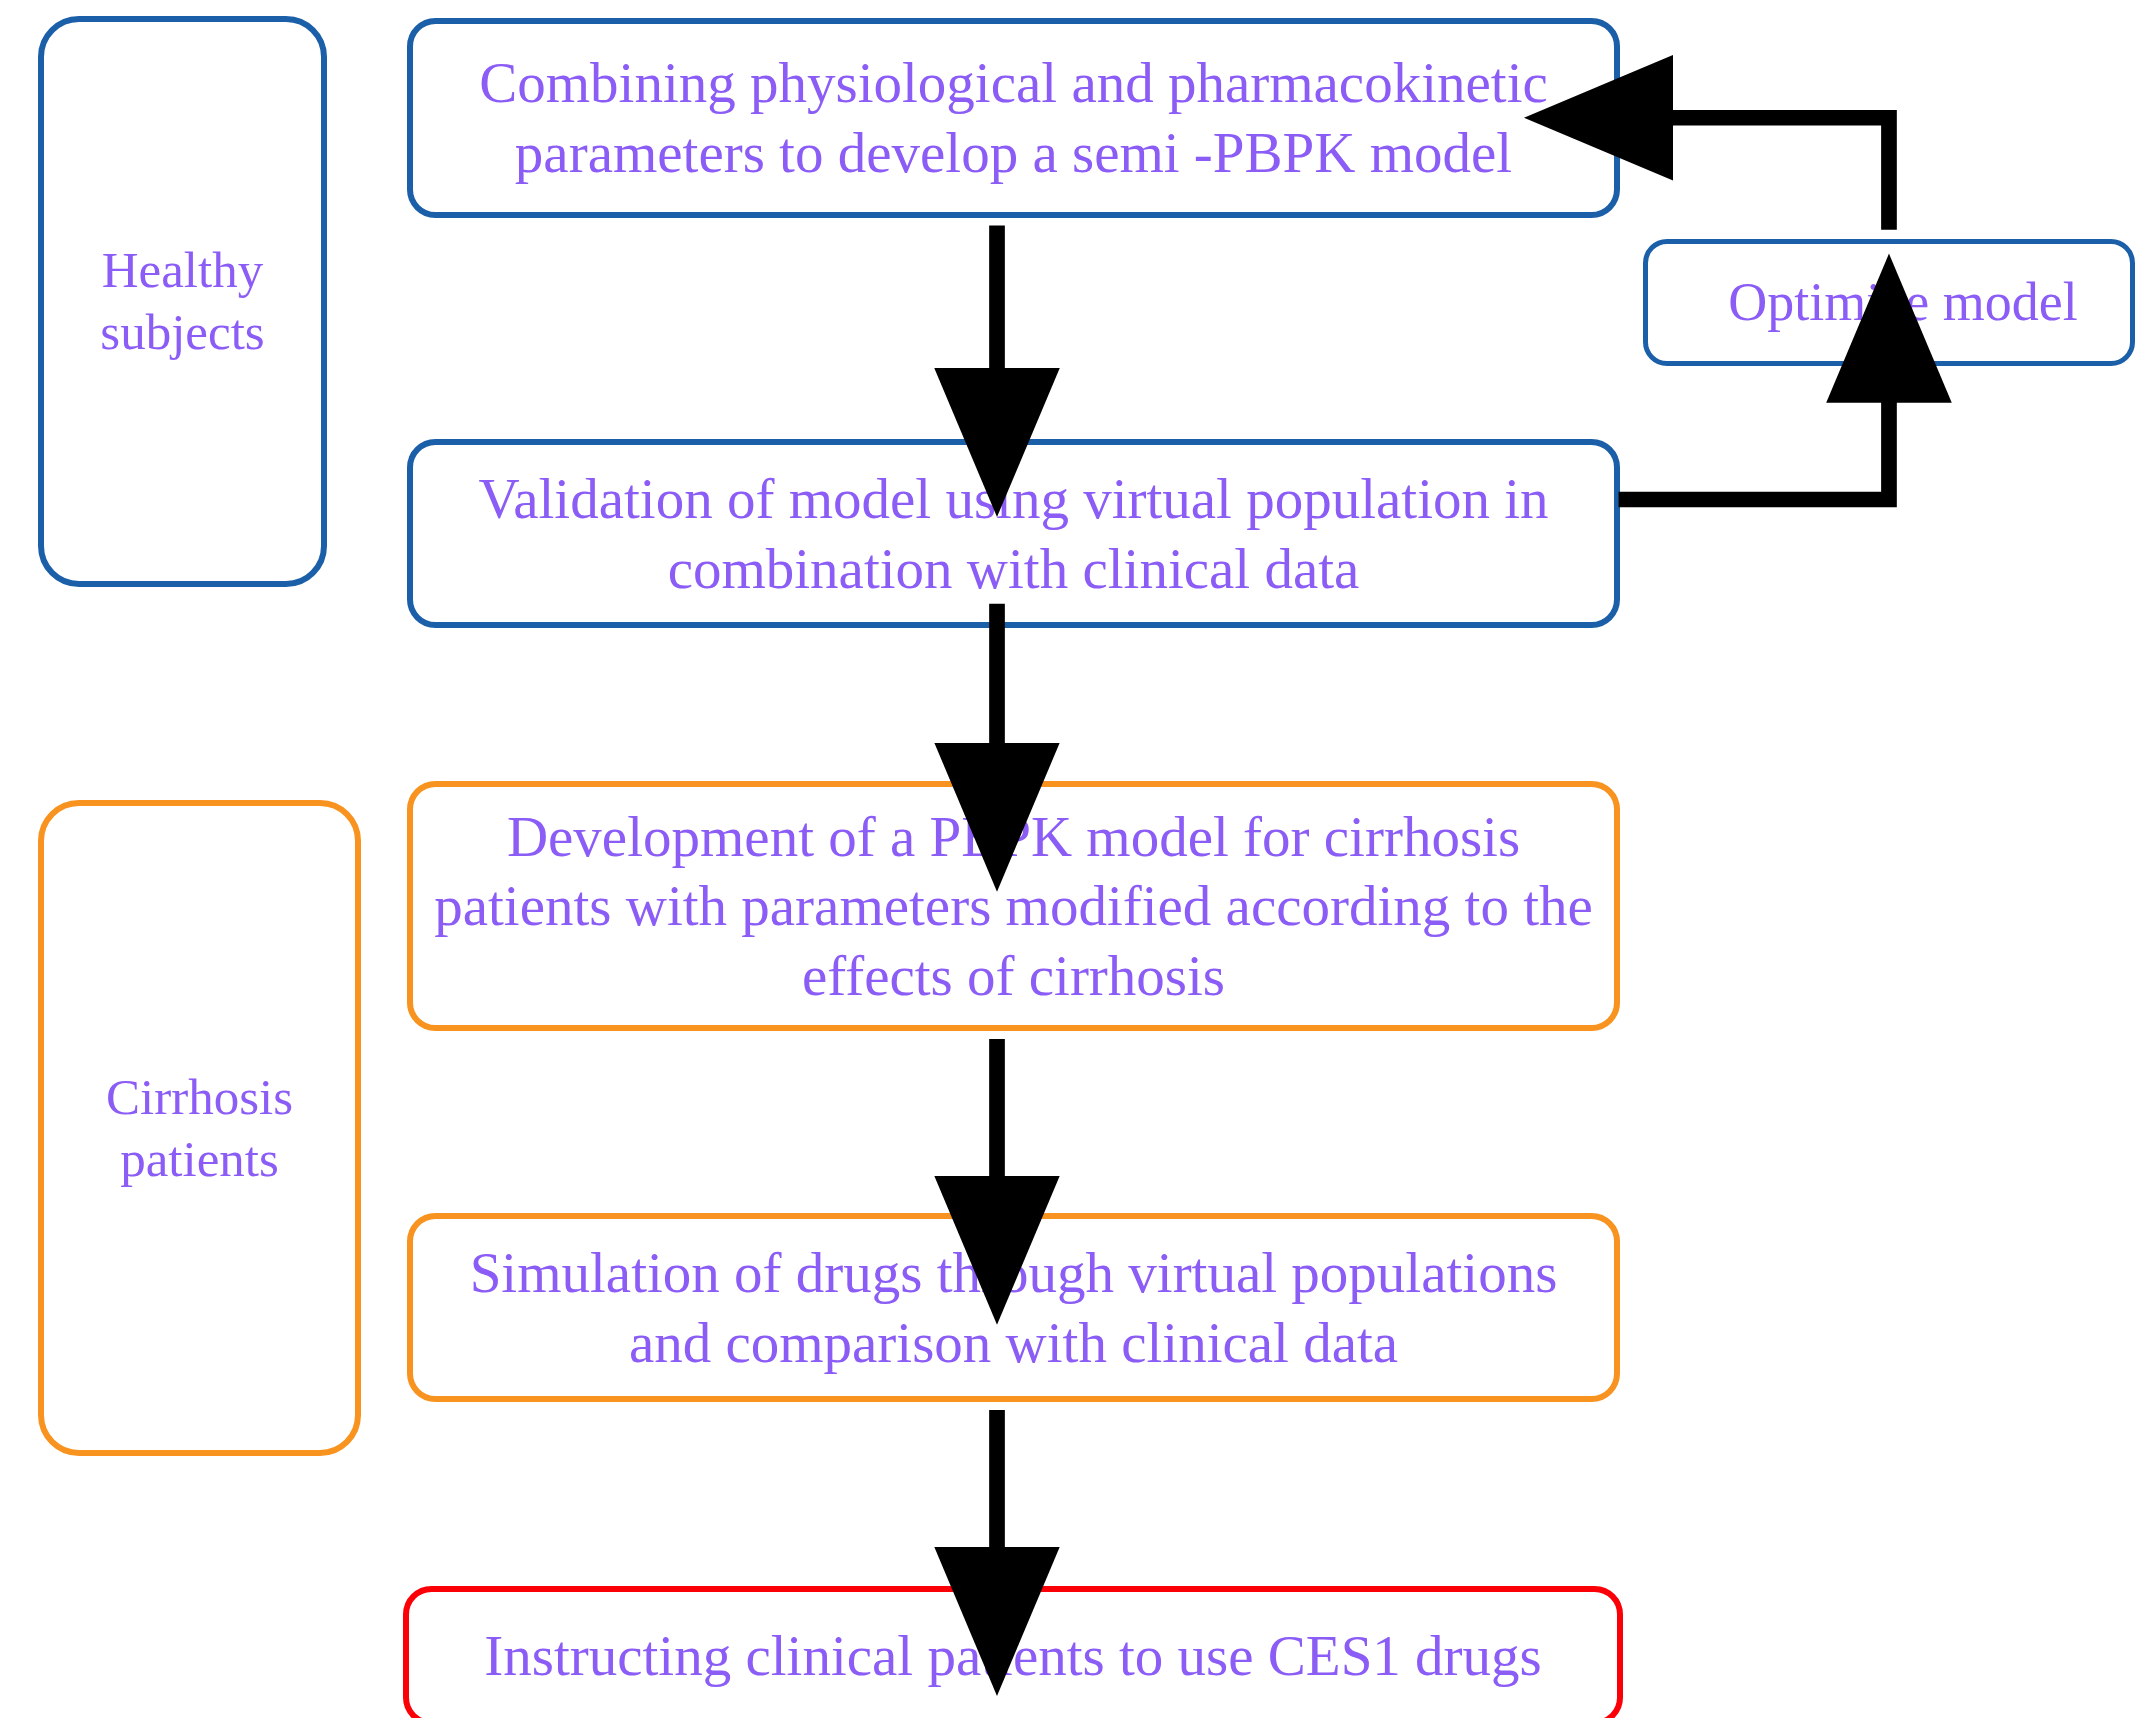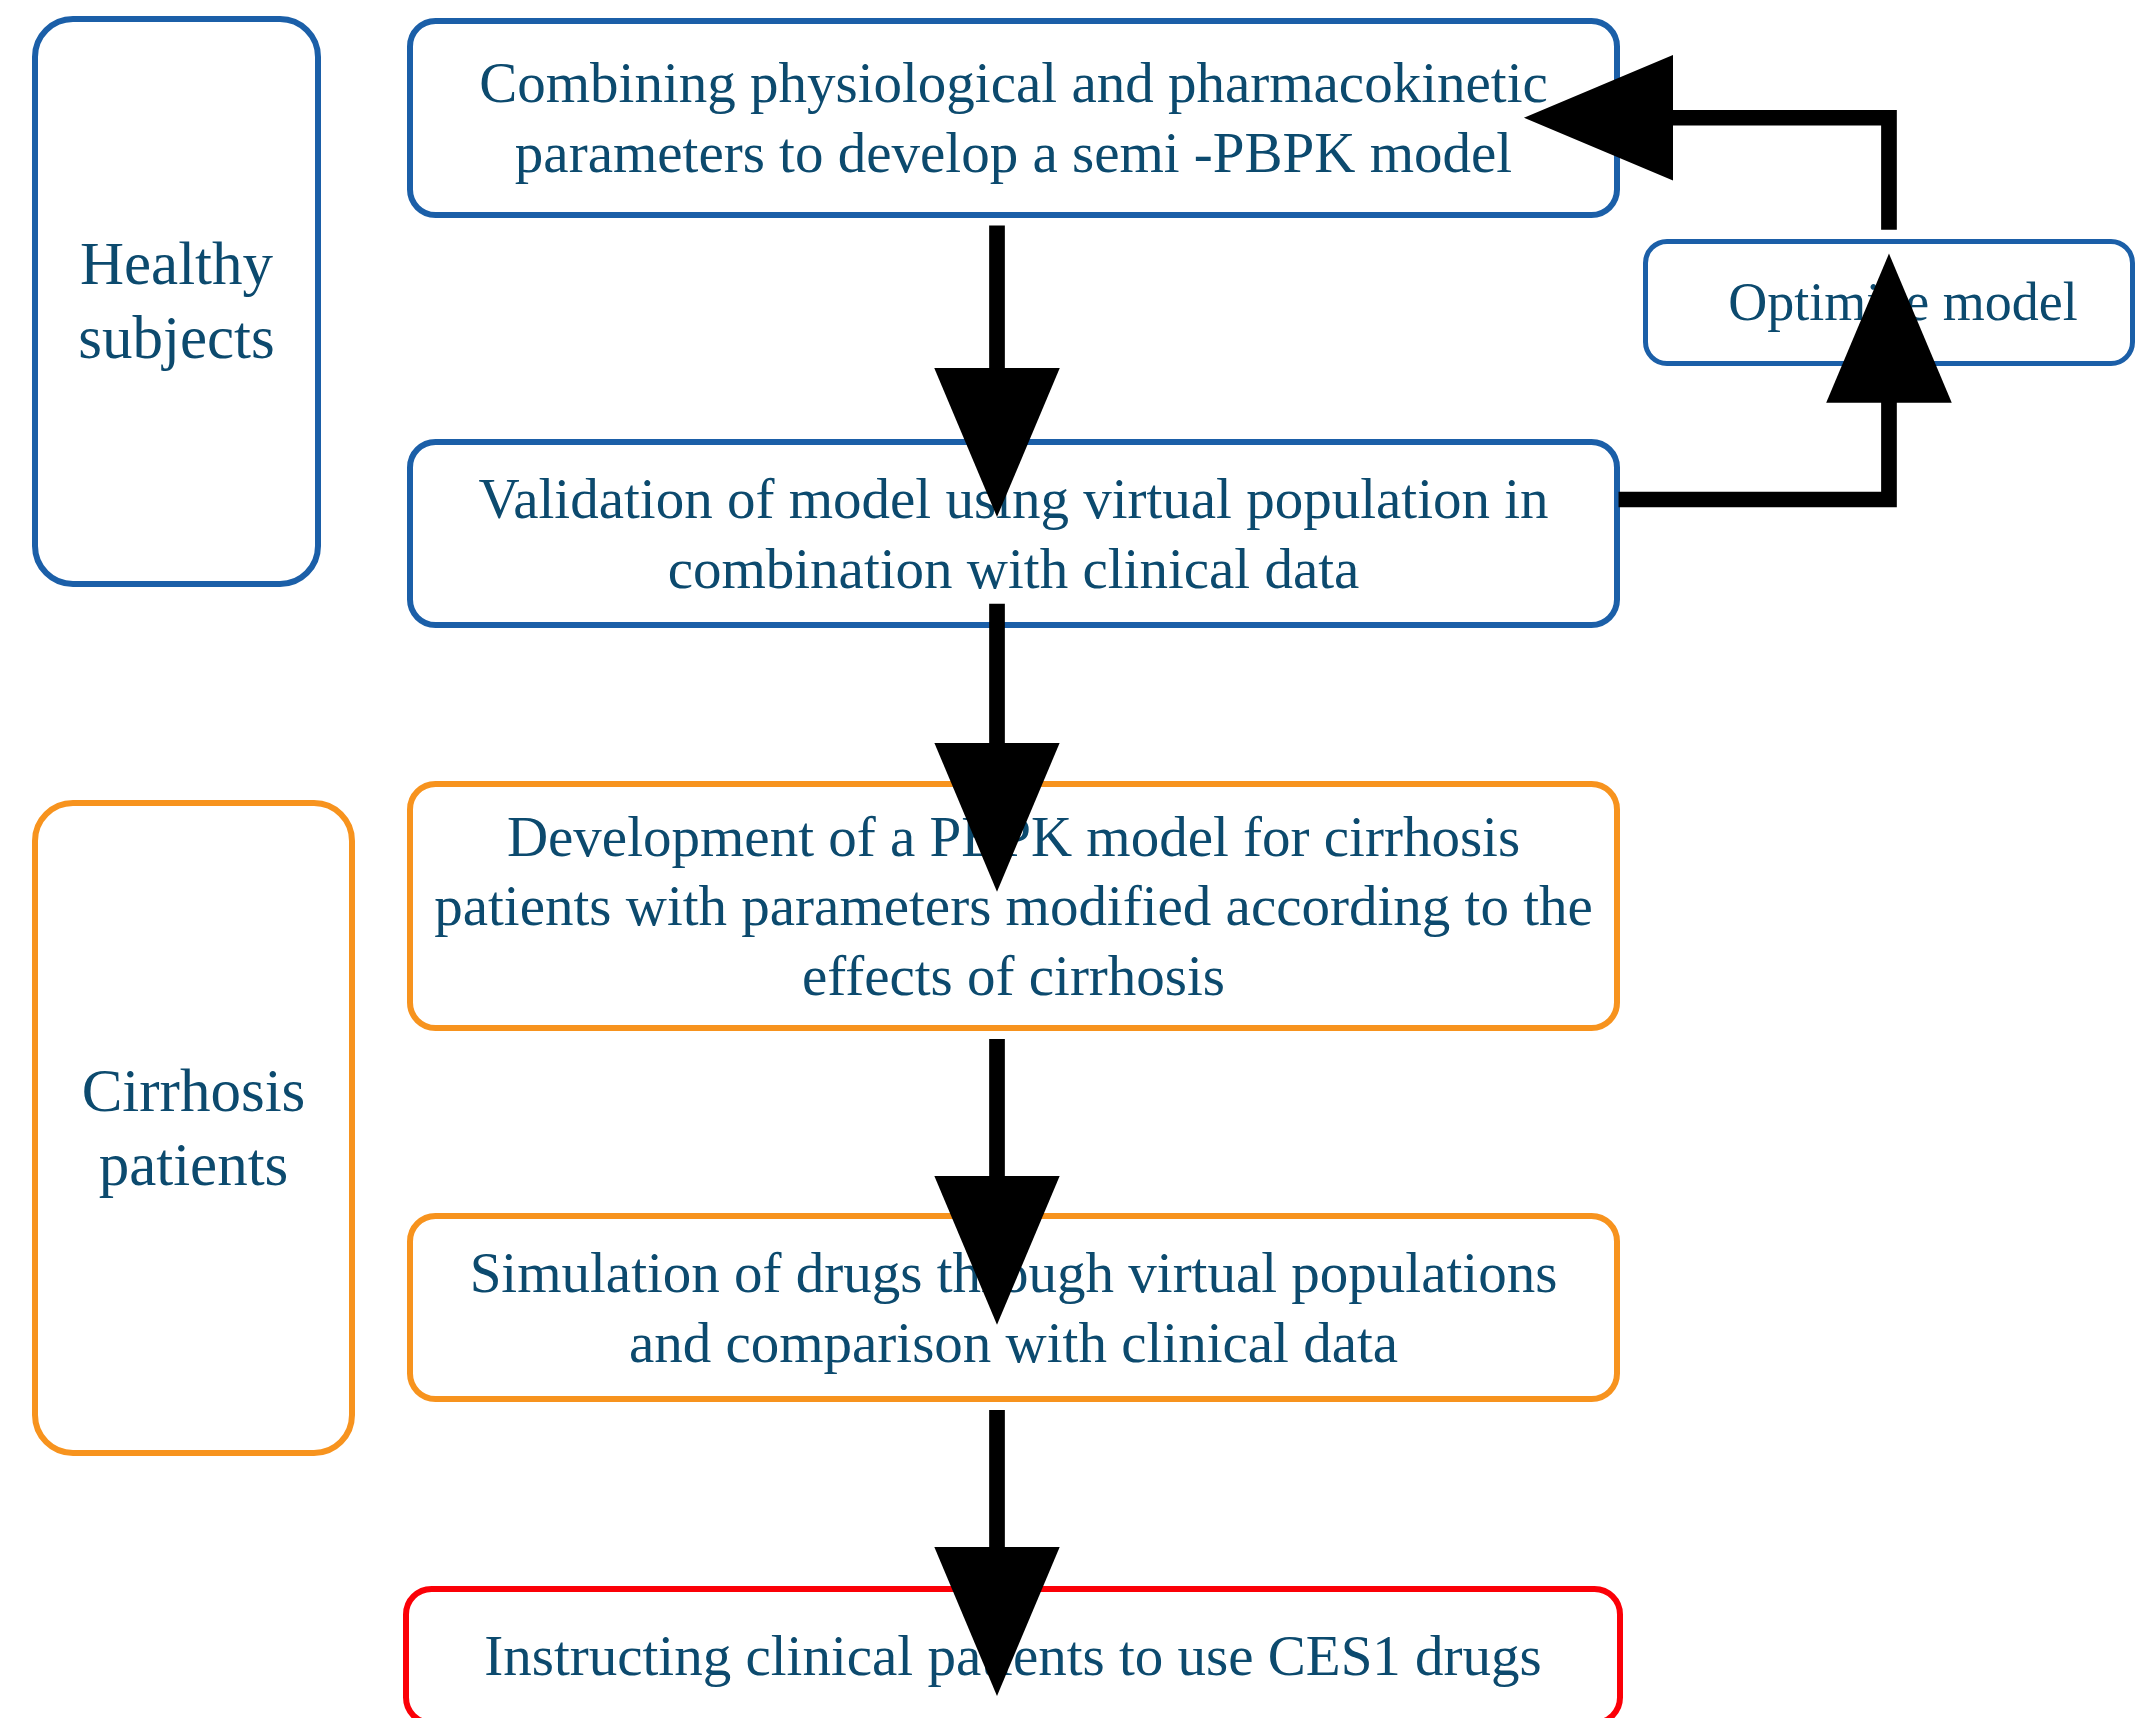--- a/index.html
+++ b/index.html
@@ -11,28 +11,28 @@
     overflow:hidden;
   }
   .node{
     position:absolute;
     box-sizing:border-box;
     background:#ffffff;
     display:flex;
     align-items:center;
     justify-content:flex-start;
     text-align:center;
-    color:#0c4a6e;
+    color:#8b5cf6;
     line-height:1.22;
   }
   .node .txt{display:block;width:100%;padding:0 18.6px;}
   .blue{border:6.4px solid #1B5FA8;}
   .orange{border:6.4px solid #F7931E;}
   .red{border:6.4px solid #FB0007;}
-  .cat{border-radius:41px;font-size:61px;}
+  .cat{border-radius:41px;font-size:51px;margin-left:6px;}
   .step{border-radius:28.5px;font-size:57px;}
   .optimize{border-radius:24px;font-size:54px;border-width:5.7px;padding-left:28px;}
   svg.edges{position:absolute;left:0;top:0;width:2151px;height:1719px;pointer-events:none;}
 </style>
 </head>
 <body>
 
 <div id="page">
 
   <div class="node cat blue" style="left:32px;top:15.7px;width:289px;height:571px;">

